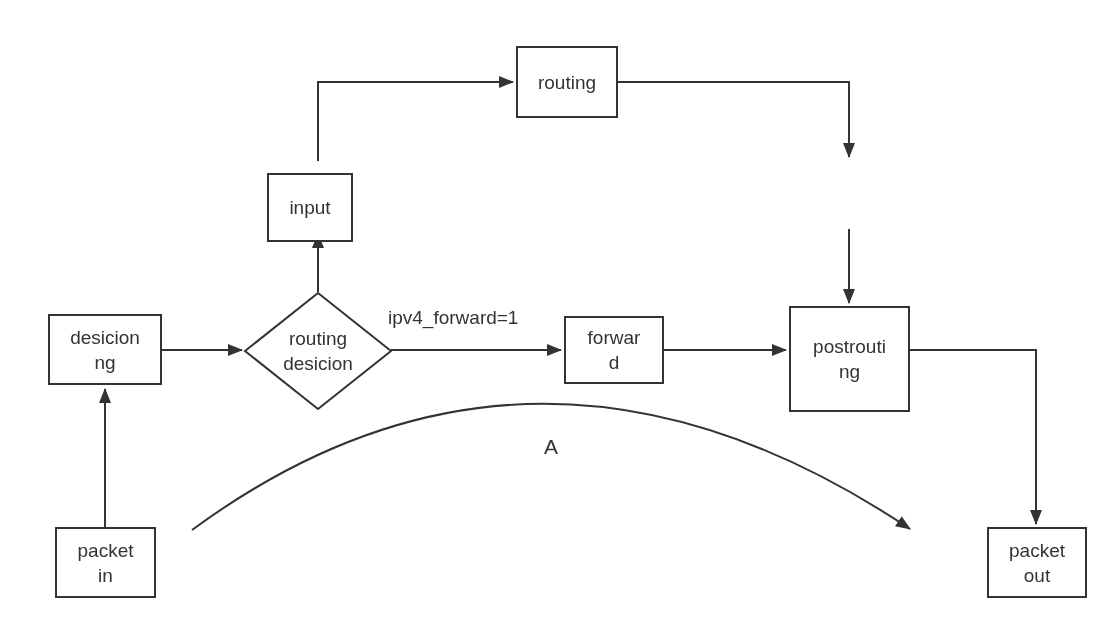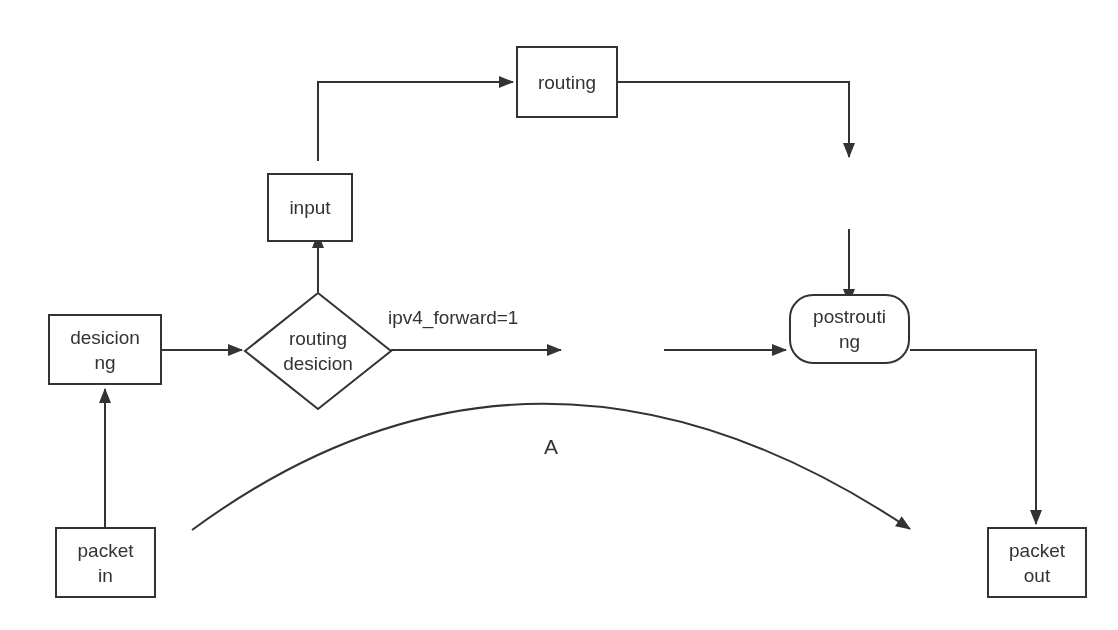--- a/index.html
+++ b/index.html
@@ -34,21 +34,21 @@
     text-align: center;
     font-size: 19px;
     line-height: 25px;
     white-space: pre-line;
   }
   .node-routing     { left: 516px; top: 46px;  width: 102px; height: 72px; }
   .node-input       { left: 267px; top: 161px; width: 86px; height: 69px; margin-top: 12px; }
   .node-output      { left: 798px; top: 160px; width: 102px; height: 68px; }
   .node-prerouting  { left: 48px;  top: 314px; width: 114px; height: 71px; }
   .node-forward     { left: 564px; top: 316px; width: 100px; height: 68px; }
-  .node-postrouting { left: 789px; top: 294px; width: 121px; height: 70px; border-radius: 24px; }
+  .node-postrouting { left: 789px; top: 306px; width: 121px; height: 106px; }
   .node-packet-in   { left: 55px;  top: 527px; width: 101px; height: 71px; }
   .node-packet-out  { left: 987px; top: 527px; width: 100px; height: 71px; }
   .diamond-label {
     position: absolute;
     left: 250px; top: 322px; width: 136px; height: 58px;
     border: none;
     background: transparent;
   }
   .edge-label {
     position: absolute;
@@ -103,20 +103,24 @@
   <div class="node node-prerouting">
     <span>desicion
 ng</span>
   </div>
 
   <div class="node diamond-label">
     <span>routing
 desicion</span>
   </div>
 
+  <div class="node node-forward">
+    <span>forwar
+d</span>
+  </div>
 
   <div class="node node-postrouting">
     <span>postrouti
 ng</span>
   </div>
 
   <div class="node node-packet-in">
     <span>packet
 in</span>
   </div>

